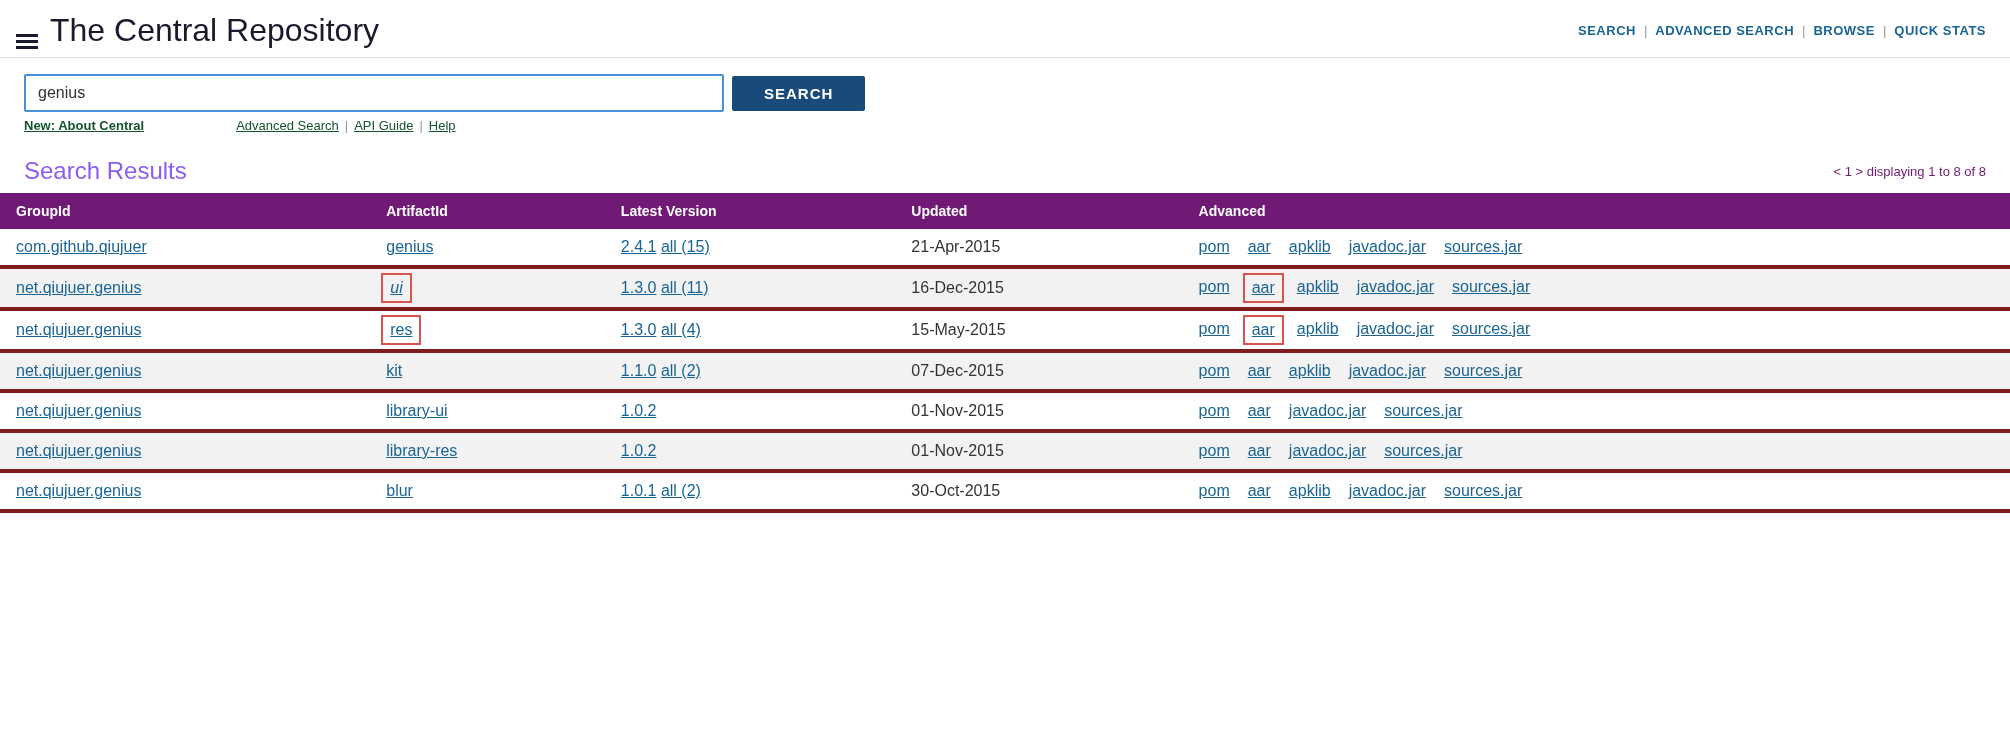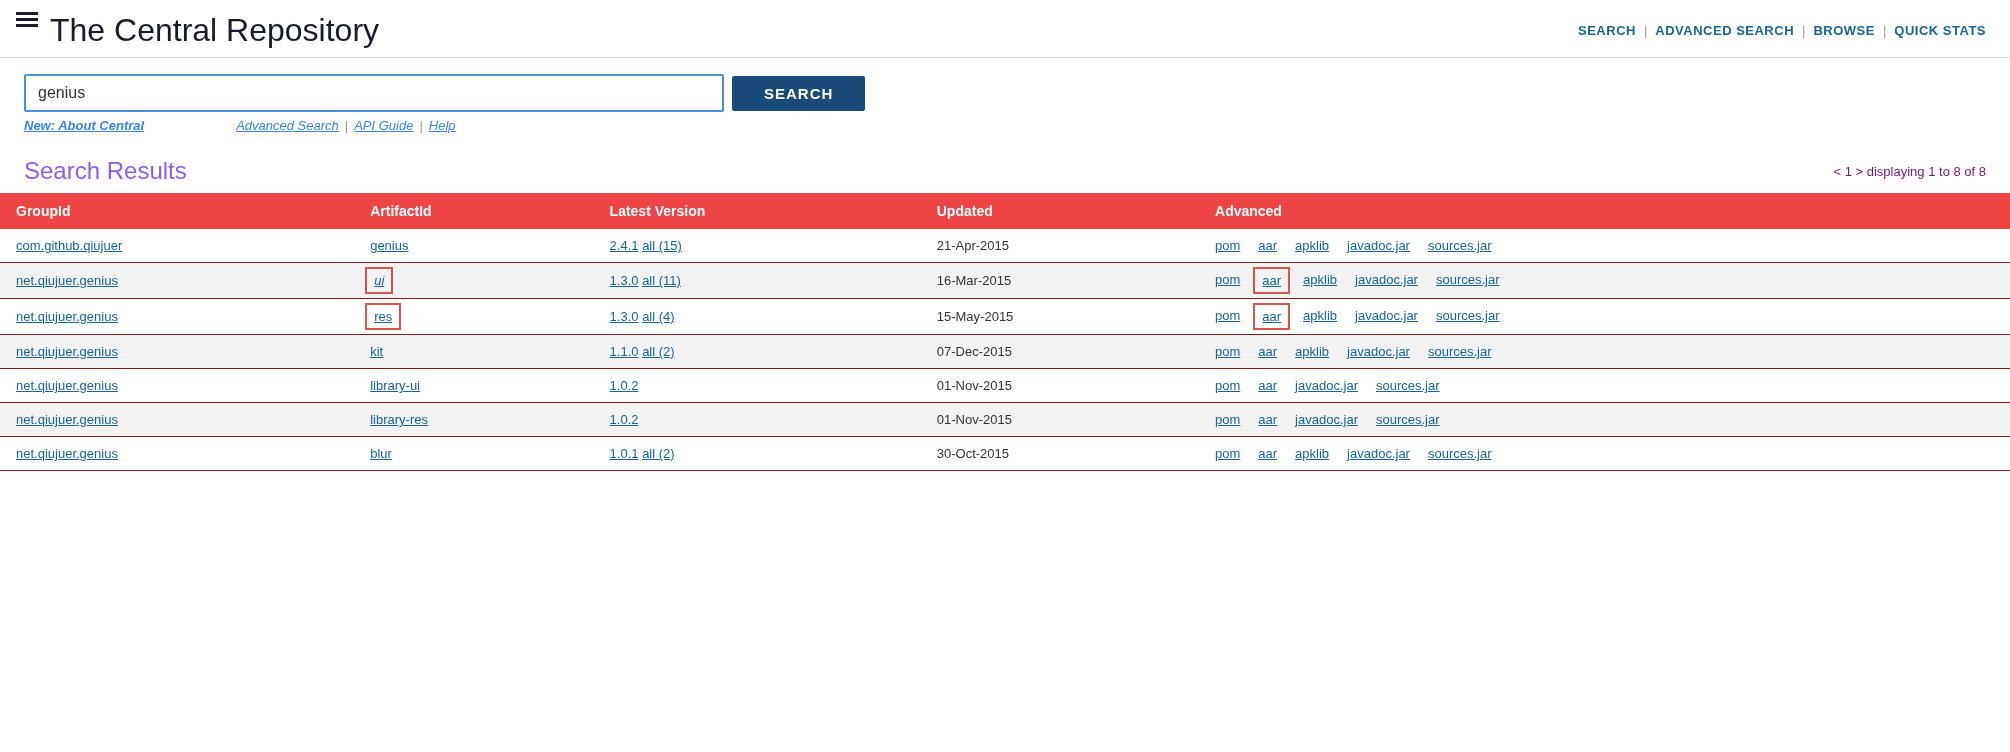--- a/index.html
+++ b/index.html
@@ -1,50 +1,50 @@
 <!DOCTYPE html>
 <html><head>
   <meta charset="utf-8">
   <style>
     * { box-sizing: border-box; margin: 0; padding: 0; }
     body { font-family: Arial, Helvetica, sans-serif; font-size: 14px; color: #333; background: #fff; }
 
     
     .header { display: flex; align-items: center; justify-content: space-between; padding: 12px 24px 8px 16px; border-bottom: 1px solid #ddd; }
-    .logo-area { display: flex; align-items: flex-start; gap: 12px; }
+    .logo-area { display: flex; align-items: flex-end; gap: 12px; }
     .logo-icon { display: flex; flex-direction: column; gap: 3px; cursor: pointer; }
     .logo-icon span { display: block; width: 22px; height: 3px; background: #1a1a2e; }
     .logo-text { font-size: 32px; font-weight: 300; color: #1a1a2e; }
     .nav-links { display: flex; align-items: center; gap: 8px; font-size: 13px; }
     .nav-links a { color: #1a6496; text-decoration: none; font-weight: bold; letter-spacing: 0.5px; }
     .nav-sep { color: #999; }
 
     
     .search-area { padding: 16px 24px 8px 24px; }
     .search-row { display: flex; align-items: center; gap: 8px; }
     .search-input-wrap { flex: 0 0 700px; }
     .search-input { width: 100%; padding: 8px 12px; font-size: 16px; border: 2px solid #4a90d9; border-radius: 2px; outline: none; color: #333; }
     .search-btn { background: #1a4a7a; color: #fff; border: none; padding: 9px 32px; font-size: 15px; font-weight: bold; letter-spacing: 1px; cursor: pointer; border-radius: 2px; }
     .search-links { margin-top: 6px; display: flex; align-items: center; gap: 6px; font-size: 13px; }
-    .search-links a { color: #3b82f6; text-decoration: underline; cursor: pointer; font-style: italic; }
+    .search-links a { color: #14532d; text-decoration: underline; cursor: pointer; }
     .search-links .sep { color: #999; }
     .new-about { font-weight: bold; }
 
     
     .results-header { display: flex; align-items: center; justify-content: space-between; padding: 16px 24px 8px 24px; }
     .results-title { font-size: 24px; font-weight: 300; color: #8b5cf6; }
     .pagination-info { font-size: 13px; color: #701a75; }
 
     
     .results-table { width: 100%; border-collapse: collapse; margin: 0; }
-    .results-table thead tr { background: #ef4444; color: #fff; }
+    .results-table thead tr { background: #701a75; color: #fff; }
     .results-table thead th { padding: 10px 16px; text-align: left; font-size: 14px; font-weight: bold; }
     .results-table tbody tr:nth-child(even) { background: #f2f2f2; }
     .results-table tbody tr:nth-child(odd) { background: #fff; }
-    .results-table tbody td { padding: 9px 16px; font-size: 13px; vertical-align: middle; border-bottom: 1px solid #7f1d1d; }
+    .results-table tbody td { padding: 9px 16px; font-size: 16px; vertical-align: middle; border-bottom: 4px solid #7f1d1d; }
     .results-table tbody td a { color: #1a6496; text-decoration: underline; cursor: pointer; }
     .download-links { display: flex; gap: 18px; flex-wrap: wrap; }
     .download-links a { color: #1a6496; text-decoration: underline; }
 
     .table-wrapper { padding: 0 0; }
   </style>
 </head>
 <body>
 
 <div class="header">
@@ -114,21 +114,21 @@
               <a>apklib</a>
               <a>javadoc.jar</a>
               <a>sources.jar</a>
             </div>
           </td>
         </tr>
         <tr>
           <td><a>net.qiujuer.genius</a></td>
           <td><a style="outline: rgb(217, 83, 79) solid 2px; outline-offset: 3px; display: inline-block; padding: 1px 4px; font-style: italic;">ui</a></td>
           <td><a>1.3.0</a> <a>all (11)</a></td>
-          <td>16-Mar-2015</td>
+          <td>16-Dec-2015</td>
           <td>
             <div class="download-links">
               <a>pom</a>
               <a style="outline: rgb(217, 83, 79) solid 2px; outline-offset: 3px; display: inline-block; padding: 1px 4px;">aar</a>
               <a>apklib</a>
               <a>javadoc.jar</a>
               <a>sources.jar</a>
             </div>
           </td>
         </tr>

